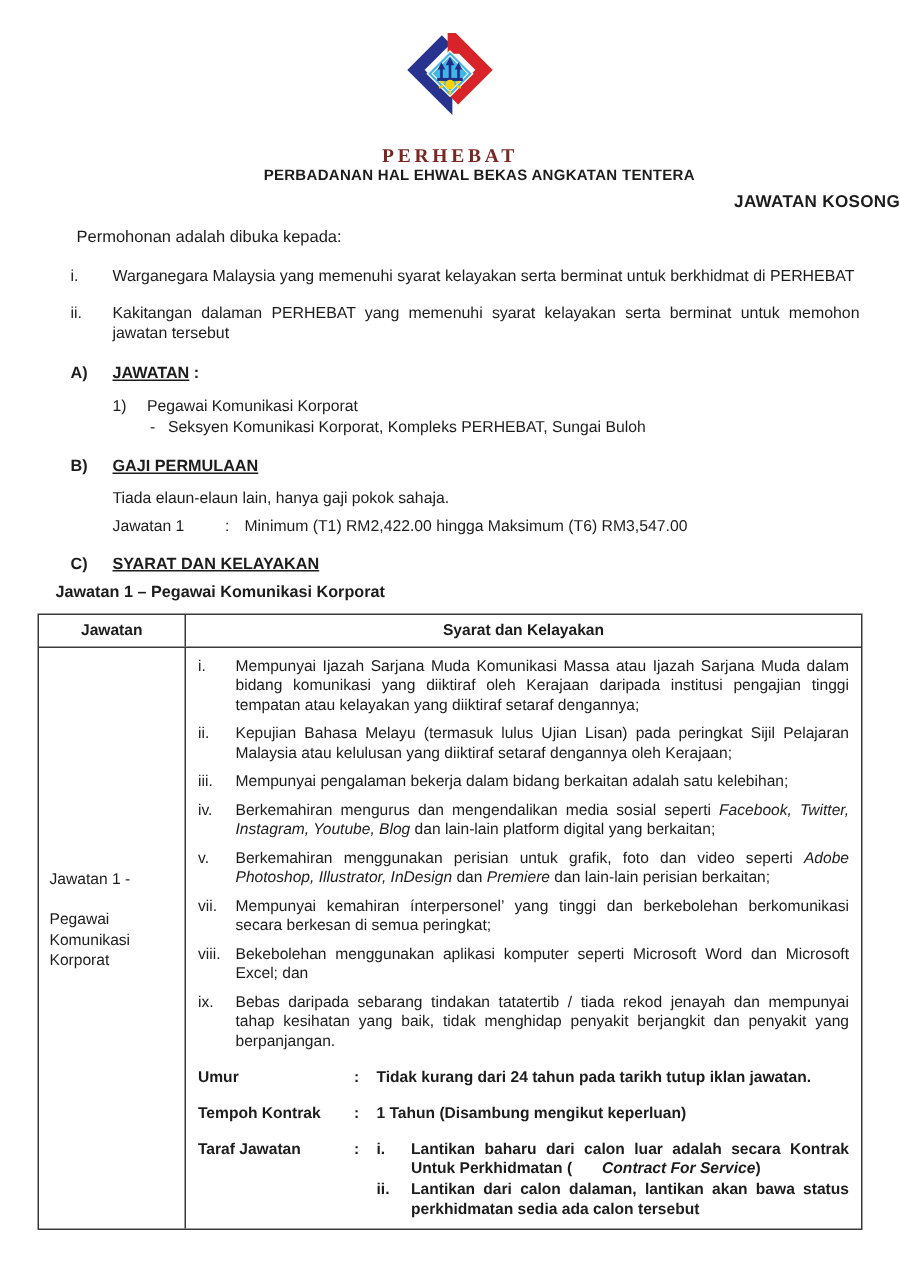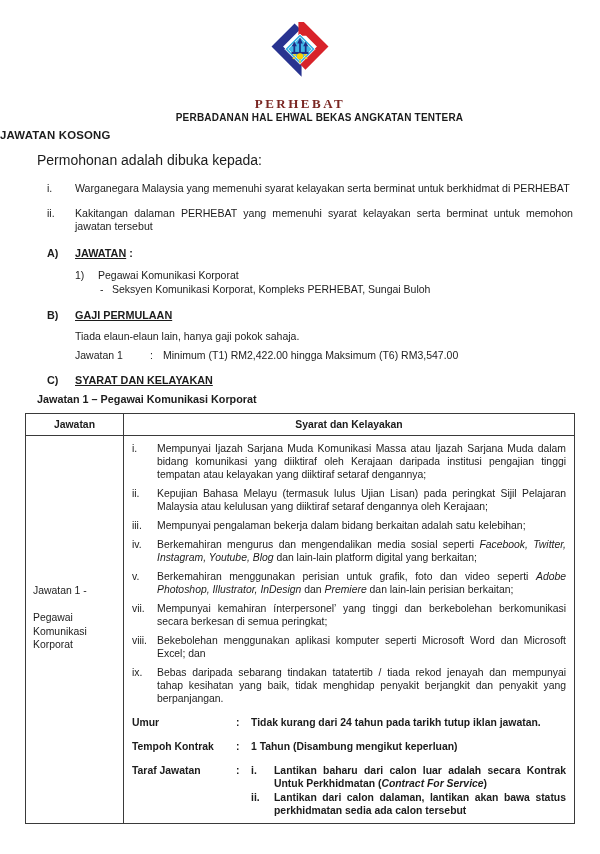--- a/index.html
+++ b/index.html
@@ -6,24 +6,24 @@
   body{width:600px;height:854px;font-family:"Liberation Sans",sans-serif;color:#1c1c1c;}
   .page{position:relative;width:600px;height:854px;overflow:hidden;box-sizing:border-box;padding-top:22px;background:#fff;}
 
   
   .logo-block{text-align:center;}
   .emblem{display:block;margin:0 auto;width:64px;height:58px;}
   .wordmark{margin-top:16px;font-family:"Liberation Serif",serif;font-weight:bold;font-size:13px;letter-spacing:2.5px;color:#7a2723;}
 
   
   .doc-title{margin-top:0;text-align:center;font-weight:bold;font-size:10px;letter-spacing:.2px;padding-left:39px;}
-  .doc-subtitle{margin-top:6px;text-align:left;font-weight:bold;font-size:11.4px;letter-spacing:.2px;}
-
-  
-  .lead{margin:11px 25px 0 37px;font-size:14px;}
+  .doc-subtitle{margin-top:6px;text-align:right;font-weight:bold;font-size:11.4px;letter-spacing:.2px;}
+
+  
+  .lead{margin:11px 25px 0 51px;font-size:11px;}
   .intro-item{display:flex;margin:14px 27px 0 47px;font-size:10.6px;line-height:13.5px;}
   .intro-item.second{margin-top:11px;}
   .intro-marker{width:28px;flex-shrink:0;}
   .intro-text{flex:1;text-align:justify;}
 
   
   .sec{display:flex;margin:13px 25px 0 47px;font-weight:bold;font-size:10.8px;}
   .sec-marker{width:28px;flex-shrink:0;}
   .sec-title{text-decoration:underline;}
   .sec-colon{white-space:pre;}
@@ -186,21 +186,21 @@
           <span class="d-label">Tempoh Kontrak</span>
           <span class="d-colon">:</span>
           <span class="d-value">1 Tahun (Disambung mengikut keperluan)</span>
         </div>
         <div class="detail-row">
           <span class="d-label">Taraf Jawatan</span>
           <span class="d-colon">:</span>
           <span class="d-value">
             <span class="taraf-item">
               <span class="t-num">i.</span>
-              <span class="t-text"><span>Lantikan baharu dari calon luar adalah secara Kontrak Untuk Perkhidmatan (</span><span style="font-style: italic;">Contract For Service</span><span>)</span></span>
+              <span class="t-text"><span>Lantikan baharu dari calon luar adalah secara Kontrak Untuk Perkhidmatan (</span><span style="font-style: italic; padding-left: 20px;">Contract For Service</span><span>)</span></span>
             </span>
             <span class="taraf-item">
               <span class="t-num">ii.</span>
               <span class="t-text"><span>Lantikan dari calon dalaman, lantikan akan bawa status perkhidmatan sedia ada calon tersebut</span></span>
             </span>
           </span>
         </div>
 
       </div>
     </div>

